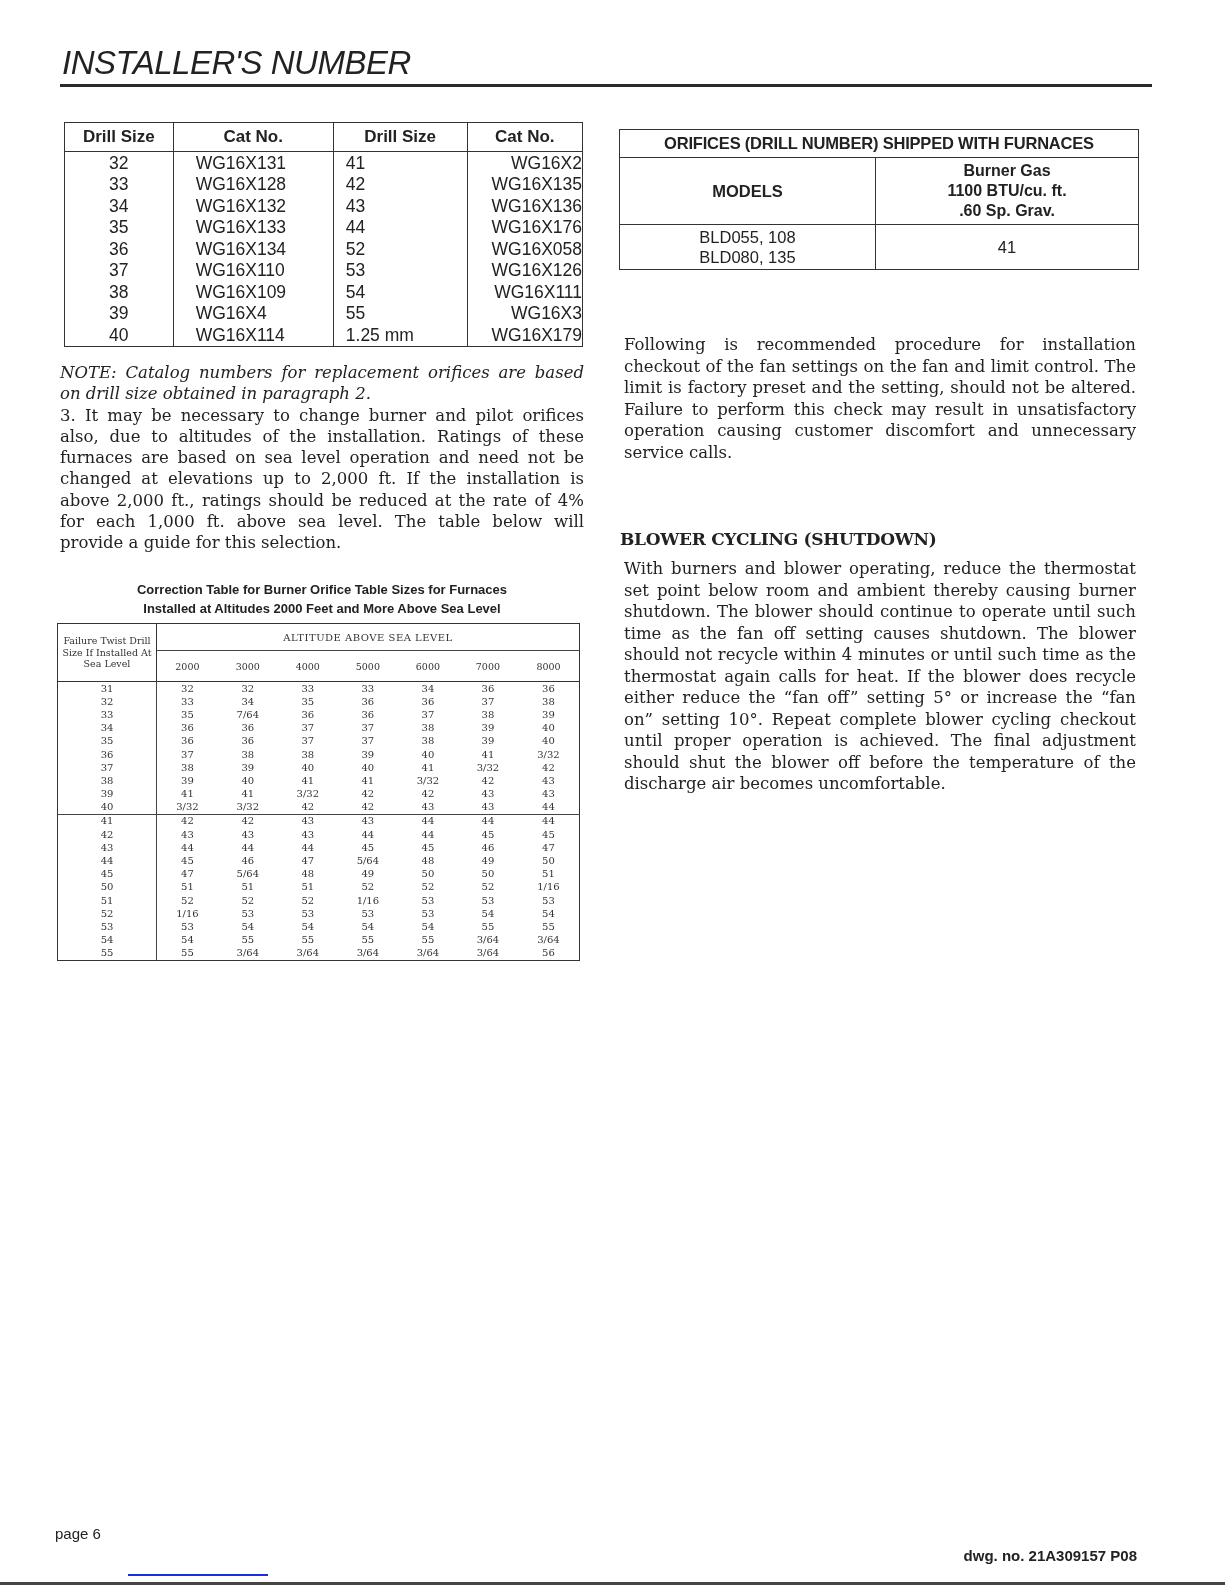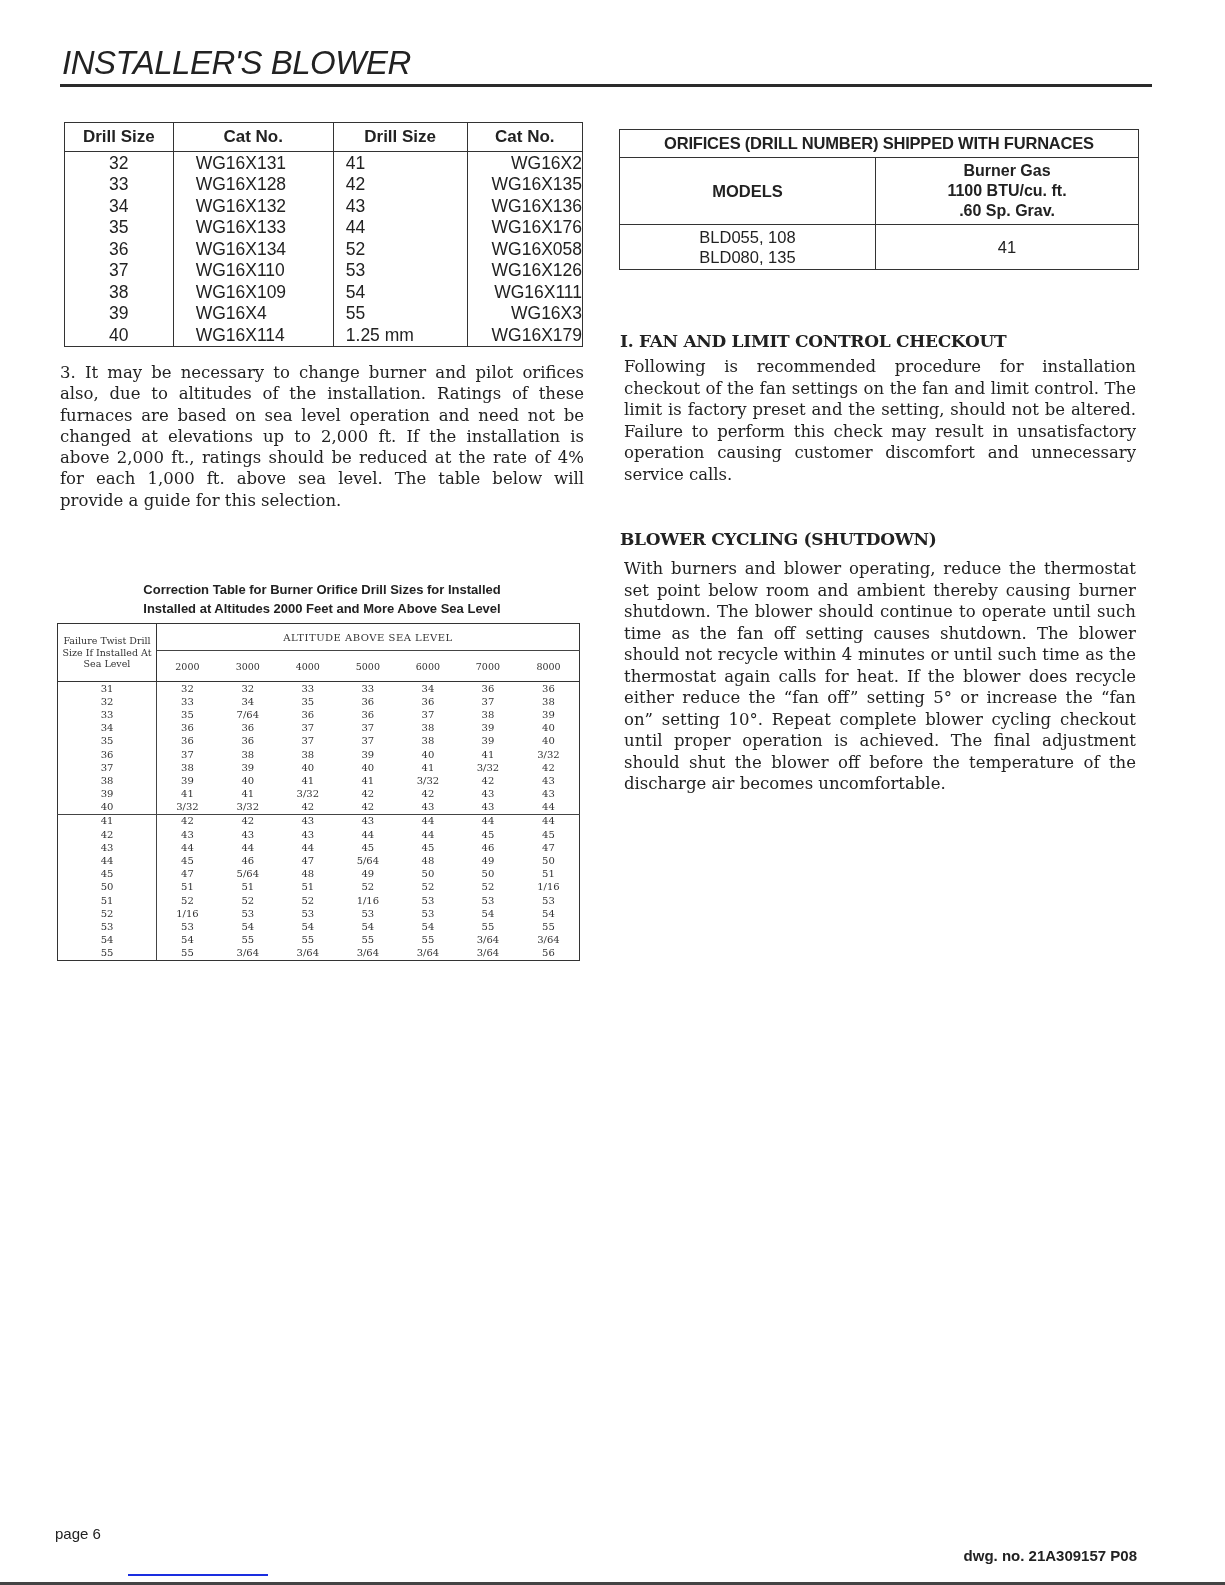--- a/index.html
+++ b/index.html
@@ -98,21 +98,21 @@
   .scan-blue {
     position: absolute; left: 128px; top: 1574px; width: 140px; height: 2px; background: #1a2ee0;
   }
   .scan-bottom {
     position: absolute; left: 0; top: 1582px; width: 1225px; height: 3px; background: #444;
   }
 </style>
 </head>
 <body>
 
-<div class="header-title">INSTALLER'S BLOWER</div>
+<div class="header-title">INSTALLER'S NUMBER</div>
 <div class="header-rule"></div>
 
 <table class="drill-table">
   <thead>
     <tr>
       <th class="c1">Drill Size</th>
       <th class="c2" style="text-align:center;padding:0">Cat No.</th>
       <th class="c3" style="text-align:center;padding:0">Drill Size</th>
       <th class="c4" style="text-align:center;padding:0">Cat No.</th>
     </tr>
@@ -169,25 +169,26 @@
       <tr>
         <td class="c1">40</td>
         <td class="c2">WG16X114</td>
         <td class="c3">1.25 mm</td>
         <td class="c4">WG16X179</td>
       </tr>
     </tbody>
 </table>
 
 <div class="left-text">
+  <p class="note">NOTE: Catalog numbers for replacement orifices are based on drill size obtained in paragraph 2.</p>
   <p>3. It may be necessary to change burner and pilot orifices also, due to altitudes of the installation. Ratings of these furnaces are based on sea level operation and need not be changed at elevations up to 2,000 ft. If the installation is above 2,000 ft., ratings should be reduced at the rate of 4% for each 1,000 ft. above sea level. The table below will provide a guide for this selection.</p>
 </div>
 
 <div class="corr-caption">
-  <div>Correction Table for Burner Orifice Drill Sizes for Installed</div>
+  <div>Correction Table for Burner Orifice Table Sizes for Furnaces</div>
   <div>Installed at Altitudes 2000 Feet and More Above Sea Level</div>
 </div>
 
 <table class="corr-table">
   <thead>
     <tr>
       <th class="rowhead-hdr" rowspan="2">Failure Twist Drill Size If Installed At Sea Level</th>
       <th class="alt-hdr" colspan="7">ALTITUDE ABOVE SEA LEVEL</th>
     </tr>
     <tr id="alt-row">
@@ -431,21 +432,20 @@
     <td class="models">
       <div>BLD055, 108</div>
       <div>BLD080, 135</div>
     </td>
     <td>41</td>
   </tr>
 </tbody>
   </table>
 
 <div class="right-block fan-section">
-  <h3>I.  FAN AND LIMIT CONTROL CHECKOUT</h3>
   <p>Following is recommended procedure for installation checkout of the fan settings on the fan and limit control. The limit is factory preset and the setting, should not be altered. Failure to perform this check may result in unsatisfactory operation causing customer discomfort and unnecessary service calls.</p>
 </div>
 
 <div class="right-block blower-section">
   <h3>BLOWER CYCLING (SHUTDOWN)</h3>
   <p>With burners and blower operating, reduce the thermostat set point below room and ambient thereby causing burner shutdown. The blower should continue to operate until such time as the fan off setting causes shutdown. The blower should not recycle within 4 minutes or until such time as the thermostat again calls for heat. If the blower does recycle either reduce the “fan off” setting 5° or increase the “fan on” setting 10°. Repeat complete blower cycling checkout until proper operation is achieved. The final adjustment should shut the blower off before the temperature of the discharge air becomes uncomfortable.</p>
 </div>
 
 <div class="footer-page">page 6</div>
 <div class="footer-dwg">dwg. no. 21A309157 P08</div>

